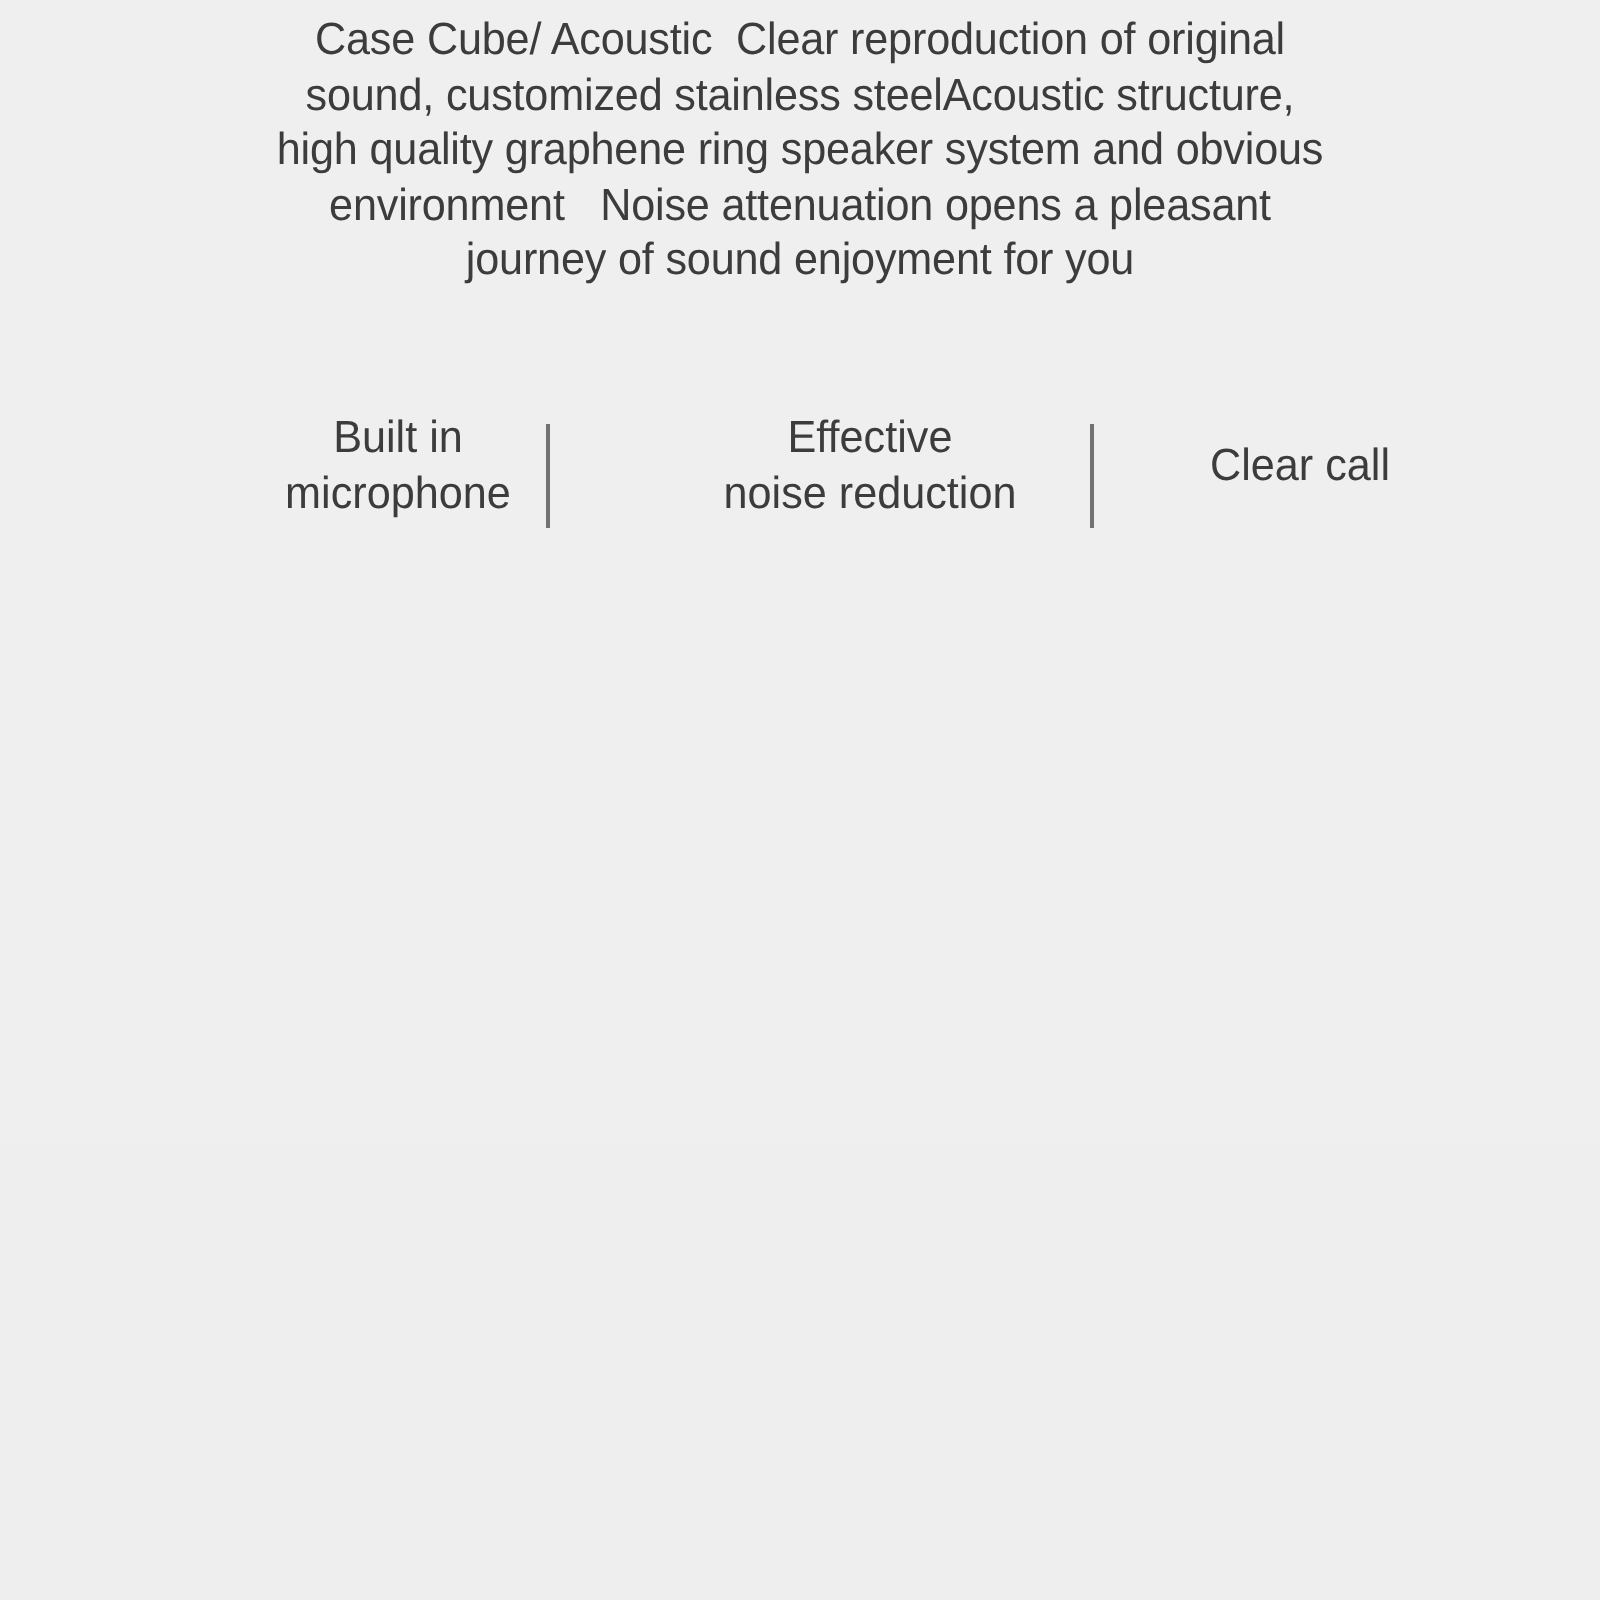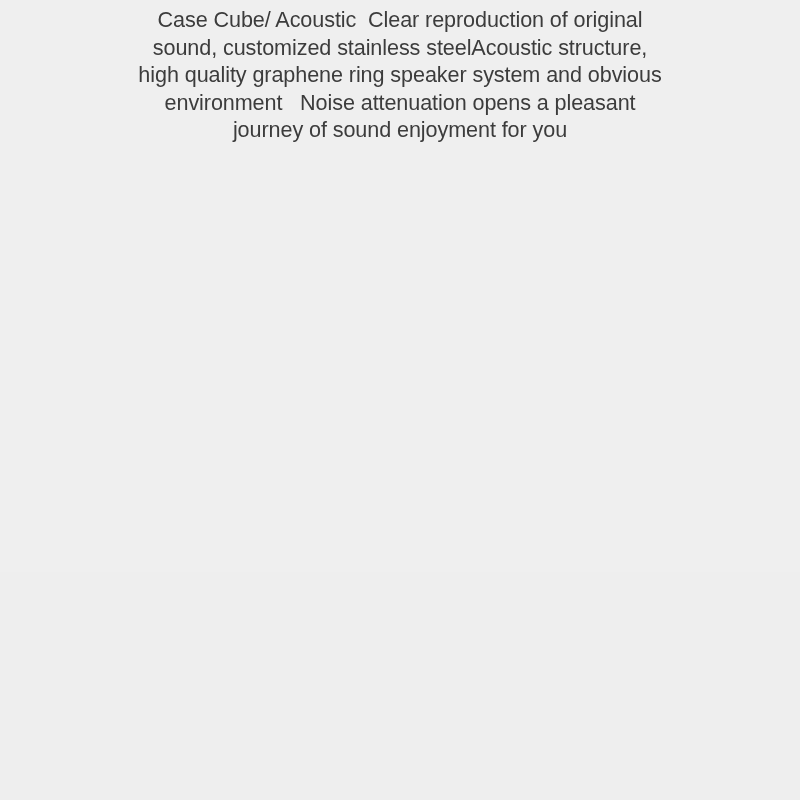--- a/index.html
+++ b/index.html
@@ -224,20 +224,41 @@
 <div id="page">
 
   <div class="headline">
     <span class="ln">Case Cube/ Acoustic  Clear reproduction of original</span>
     <span class="ln">sound, customized stainless steelAcoustic structure,</span>
     <span class="ln">high quality graphene ring speaker system and obvious</span>
     <span class="ln">environment   Noise attenuation opens a pleasant</span>
     <span class="ln">journey of sound enjoyment for you</span>
   </div>
 
+  <div class="features">
+
+    <div class="feat feat-1">
+      <span class="ln">Built in</span>
+      <span class="ln">microphone</span>
+    </div>
+
+    <div class="divider div-1"></div>
+
+    <div class="feat feat-2">
+      <span class="ln">Effective</span>
+      <span class="ln">noise reduction</span>
+    </div>
+
+    <div class="divider div-2"></div>
+
+    <div class="feat feat-3">
+      <span class="ln">Clear call</span>
+    </div>
+
+  </div>
 
   <div class="stage">
 
     <div class="part cover"></div>
 
     <div class="part ring-wrap">
       <div class="ring-outer"></div>
       <div class="ring-hole"></div>
       <div class="ring-inner-wall"></div>
 

